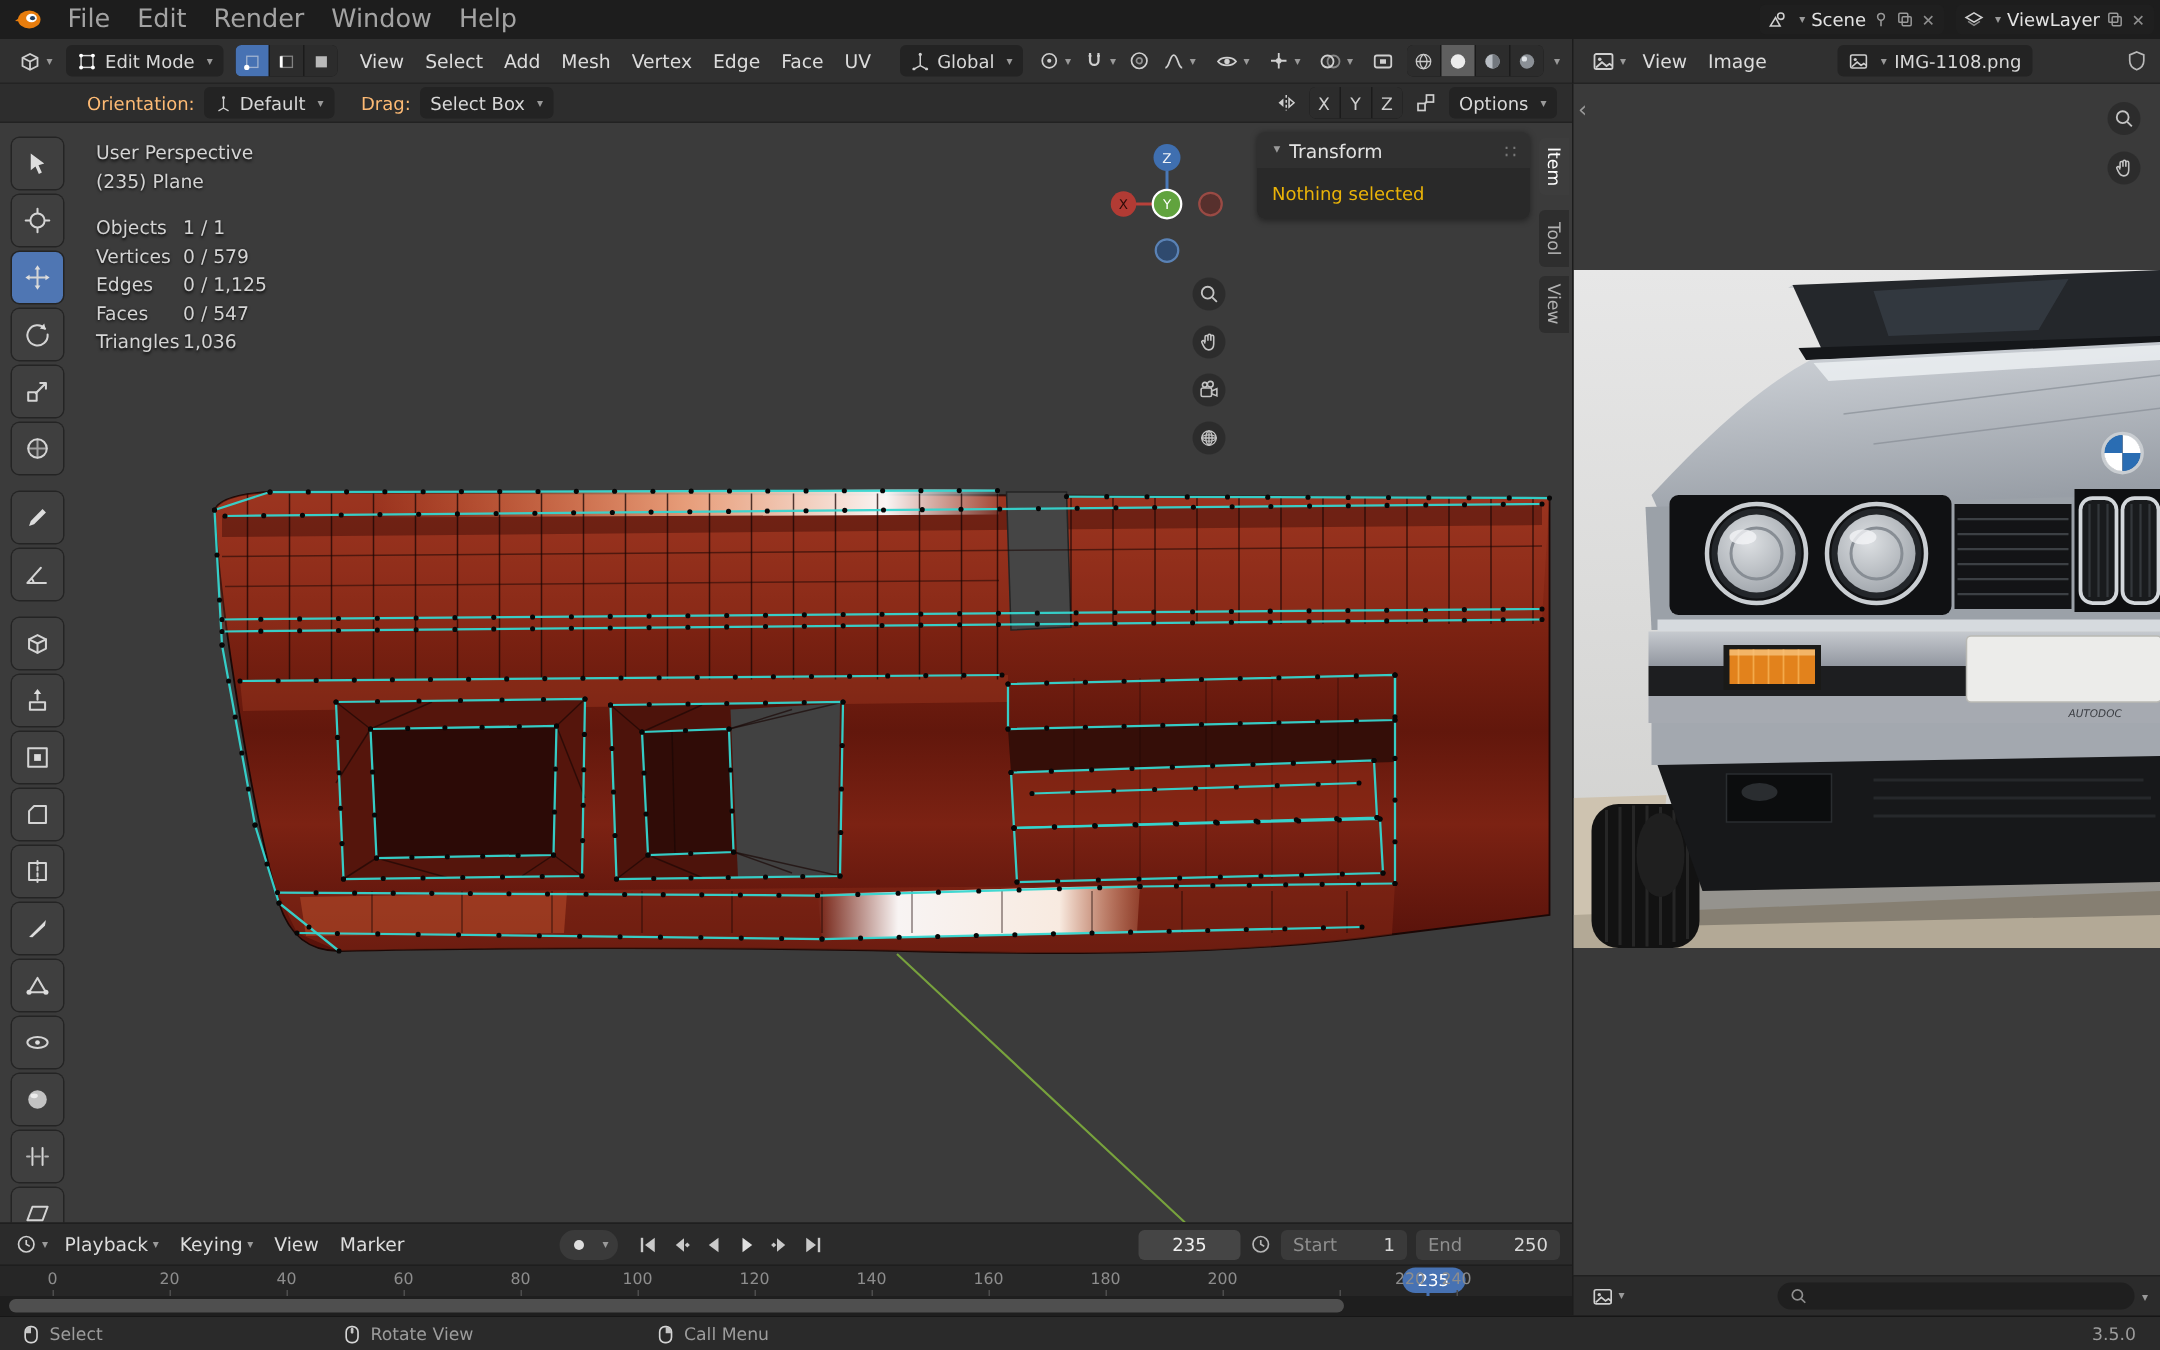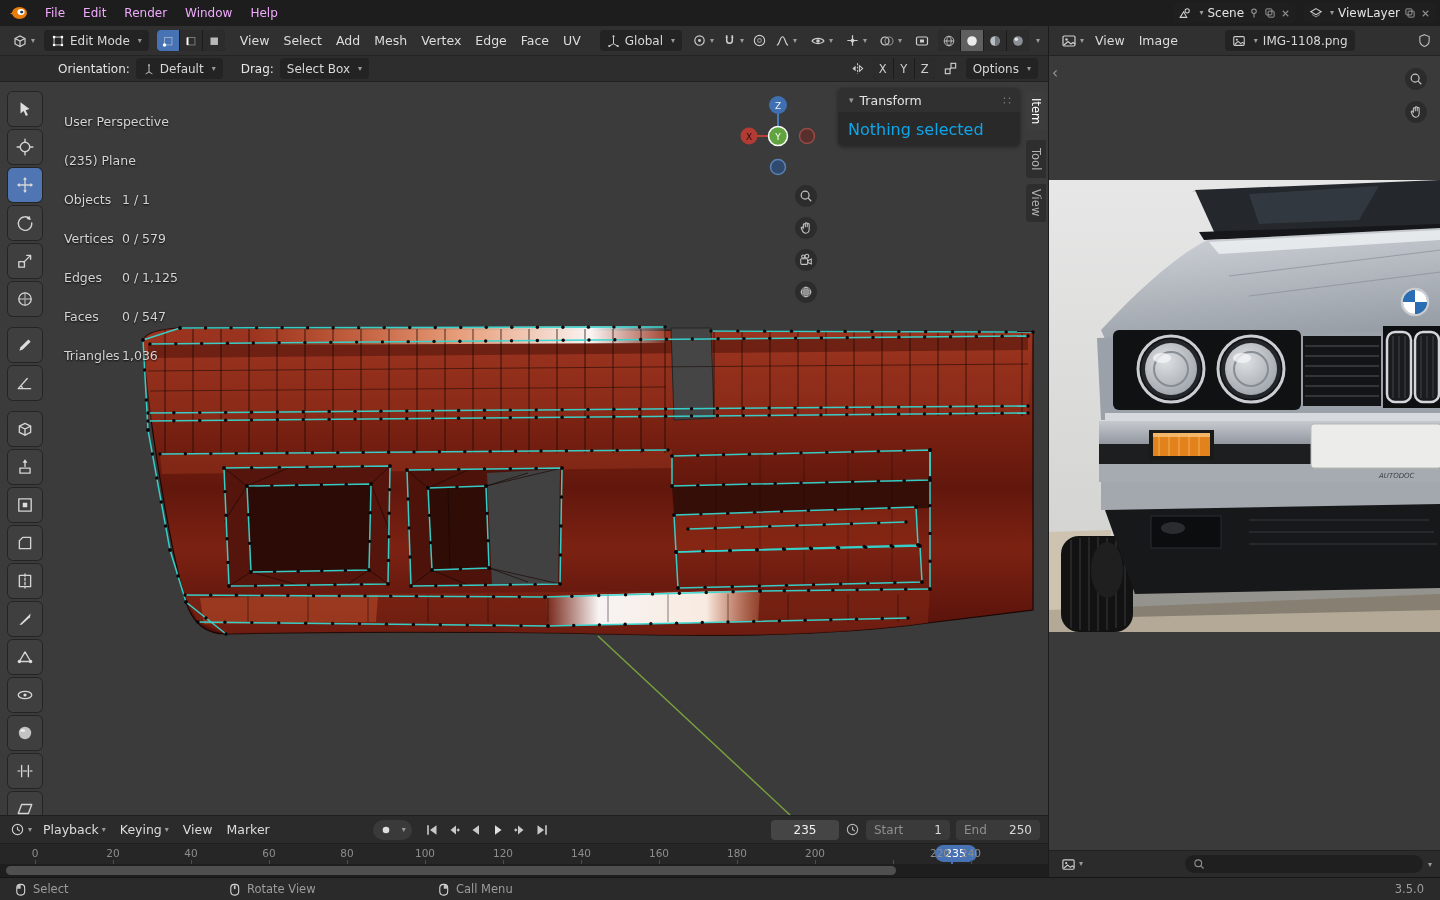--- a/index.html
+++ b/index.html
@@ -6,53 +6,53 @@
   #root{position:relative;width:1440px;height:900px;overflow:hidden;background:#2a2a2a;
         font-family:"DejaVu Sans","Liberation Sans",sans-serif;font-size:12px;color:#d8d8d8;
         -webkit-font-smoothing:antialiased;cursor:default;}
   .abs{position:absolute;}
   .row{display:flex;align-items:center;}
   .icon{display:inline-flex;align-items:center;justify-content:center;}
   .caret{font-size:8px;color:#9a9a9a;margin-left:3px;line-height:1;}
   
   .topbar{left:0;top:0;width:1440px;height:26px;background:#1d1d1d;border-bottom:1px solid #131313;display:flex;align-items:center;}
   .blogo{width:36px;display:flex;justify-content:center;}
-  .tmenu{padding:0 9px;line-height:25px;font-size:12px;color:#f0abfc;white-space:nowrap;}
+  .tmenu{padding:0 9px;line-height:25px;font-size:17px;color:#a3a3a3;white-space:nowrap;}
   .tabs{position:absolute;left:253px;top:0;width:790px;height:26px;display:flex;overflow:hidden;}
   .wtab{padding:0 13px;line-height:22px;margin-top:3px;font-size:12.5px;color:#bdbdbd;border-radius:5px 5px 0 0;white-space:nowrap;}
   .wtab.active{background:#3e3e3e;color:#fff;}
   .top-right{position:absolute;right:4px;top:0;height:26px;display:flex;align-items:center;gap:8px;}
   .id-pill{background:#1f1f1f;border-radius:4px;height:20px;display:flex;align-items:center;padding:0 5px;gap:4px;font-size:12px;color:#e3e3e3;white-space:nowrap;}
   .dim{color:#8f8f8f;}
   
   .hdr{position:absolute;display:flex;align-items:center;background:#303030;}
   .v3d-hdr{left:0;top:26px;width:1048px;height:30px;border-bottom:1px solid #232323;padding-left:8px;box-sizing:border-box;}
   .img-hdr{left:1048px;top:26px;width:392px;height:30px;border-bottom:1px solid #232323;border-left:1px solid #1c1c1c;padding-left:8px;box-sizing:border-box;}
   .tset{left:0;top:56px;width:1048px;height:26px;background:#2d2d2d;border-bottom:1px solid #222;padding-left:52px;box-sizing:border-box;}
   .hmenu{padding:0 7px;line-height:30px;font-size:12.5px;color:#dcdcdc;white-space:nowrap;}
   .pill{display:inline-flex;align-items:center;gap:5px;background:#232323;border-radius:4px;padding:0 7px;height:21px;white-space:nowrap;}
   .mini-btn{height:22px;display:inline-flex;align-items:center;justify-content:center;padding:0 4px;border-radius:3px;}
   .seg-group{display:inline-flex;gap:1px;background:#1b1b1b;border-radius:4px;overflow:hidden;}
   .seg{width:22px;height:21px;background:#2c2c2c;display:flex;align-items:center;justify-content:center;}
   .seg.active{background:#4772b3;}
   .seg.shade-active{background:#5f5f5f;}
-  .lbl{color:#e5e5e5;font-size:12px;margin:0 6px;white-space:nowrap;}
+  .lbl{color:#fdba74;font-size:12px;margin:0 6px;white-space:nowrap;}
   .xyz .seg{width:20px;font-size:11.5px;color:#cfcfcf;}
   
   .viewport{left:0;top:82px;width:1048px;height:733px;background:#3b3b3b;overflow:hidden;}
   .tools{position:absolute;left:8px;top:10px;display:flex;flex-direction:column;}
   .tool-btn{width:34px;height:34px;border-radius:5px;background:rgba(64,64,64,.92);margin-bottom:4px;display:flex;align-items:center;justify-content:center;box-shadow:0 0 0 1px rgba(18,18,18,.55);}
   .tool-btn.active{background:#4f76b3;}
   .ov{position:absolute;left:64px;top:10px;text-shadow:0 1px 2px rgba(0,0,0,.85);font-size:12.5px;color:#d4d4d4;}
-  .ov-line{height:19px;line-height:19px;margin-top:20px;}
+  .ov-line{height:19px;line-height:19px;}
   .ov-stats{margin-top:12px;}
   .ov-stats .sl{display:inline-block;width:58px;}
   .npanel{position:absolute;left:838px;top:6px;width:182px;border-radius:5px;overflow:hidden;box-shadow:0 1px 4px rgba(0,0,0,.4);}
   .np-head{height:24px;background:rgba(48,48,48,.96);display:flex;align-items:center;padding:0 8px;color:#e2e2e2;font-size:12.5px;gap:6px;}
-  .np-body{height:34px;background:rgba(40,40,40,.92);color:#0ea5e9;font-size:16px;display:flex;align-items:center;padding:0 10px;}
+  .np-body{height:34px;background:rgba(40,40,40,.92);color:#eab308;font-size:12px;display:flex;align-items:center;padding:0 10px;}
   .side-tab{position:absolute;left:1026px;width:20px;height:38px;background:#2e2e2e;color:#b3b3b3;font-size:11.5px;
             writing-mode:vertical-rl;display:flex;align-items:center;justify-content:center;border-radius:4px 0 0 4px;}
   .side-tab.active{background:#3d3d3d;color:#fff;}
   .nav-btn{position:absolute;left:795px;width:22px;height:22px;border-radius:50%;background:rgba(40,40,40,.75);display:flex;align-items:center;justify-content:center;}
   
   .img-editor{left:1048px;top:56px;width:392px;height:794px;background:#3a3a3a;border-left:1px solid #1c1c1c;overflow:hidden;}
   .img-footer{left:1048px;top:850px;width:392px;height:27px;background:#2b2b2b;border-top:1px solid #202020;border-left:1px solid #1c1c1c;display:flex;align-items:center;box-sizing:border-box;}
   .search-pill{position:absolute;left:136px;top:4px;width:238px;height:18px;border-radius:9px;background:#1f1f1f;display:flex;align-items:center;padding:0 8px;gap:5px;box-sizing:border-box;}
   
   .tl-hdr{left:0;top:815px;width:1048px;height:28px;background:#2b2b2b;border-top:1px solid #1f1f1f;display:flex;align-items:center;padding-left:6px;box-sizing:border-box;}
@@ -1352,21 +1352,21 @@
       <span class="icon">
           <svg width="15" height="15" viewBox="0 0 16 16" fill="none" stroke="#b5b5b5" stroke-width="1.2">
             <circle cx="8" cy="8" r="5.5"></circle>
             <path d="M8 5 V8 L10.5 9.5"></path>
           </svg>
         </span>
       <div class="se-pill" style="width:84px">
         <span class="dim">Start</span>
         <span>1</span>
       </div>
-      <div class="se-pill" style="width:84px">
+      <div class="se-pill" style="width:96px">
         <span class="dim">End</span>
         <span>250</span>
       </div>
     </div>
   </div>
 
   <div class="abs ruler" id="ruler">
     <div class="cur-pill" id="cur-pill" style="left: 934.5px;">235</div>
     <div class="cur-line" id="cur-line" style="left: 950.5px;"></div>
   <div class="tick-lab" style="left: 35px;">0</div>

